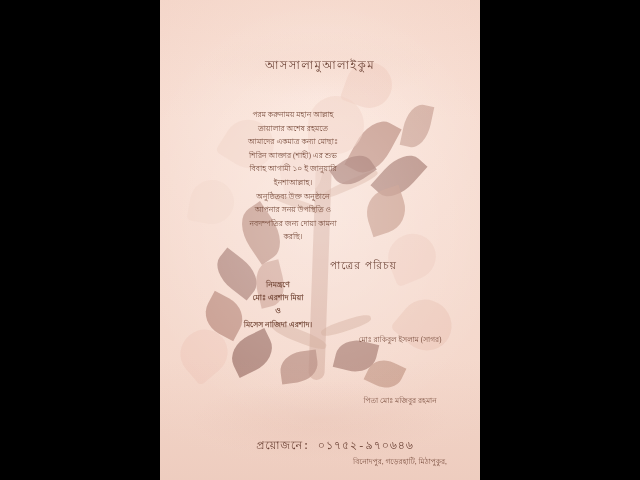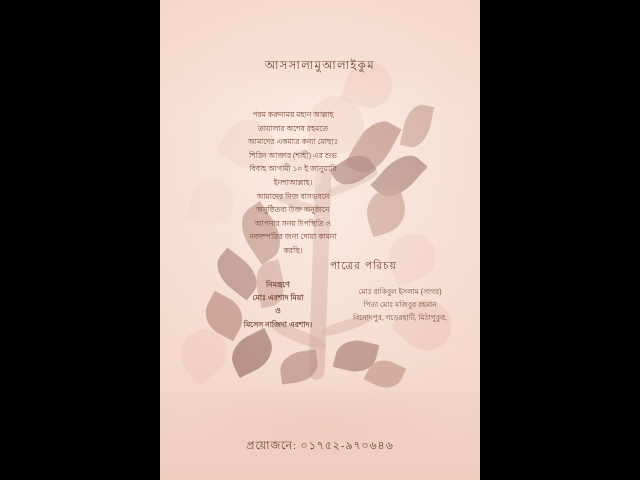--- a/index.html
+++ b/index.html
@@ -126,32 +126,33 @@
     top: 285px;
     left: 166px;
     width: 148px;
     text-align: center;
     font-size: 7.4px;
     line-height: 13px;
     color: #7a4e3e;
     font-family: "Liberation Serif", serif;
     z-index: 5;
   }
-  .groom-info .line { display: block; white-space: nowrap; }
+  .groom-info .line { display: block; white-space: nowrap; margin-top: 48px; }
   .contact {
     position: absolute;
     bottom: 24px;
     left: 0;
     width: 320px;
     text-align: center;
     font-size: 11px;
     letter-spacing: 0.9px;
     color: #6b4134;
-    font-family: Liberation Serif, serif;
-    z-index: 5;
+    font-family: Liberation Mono, monospace;
+    z-index: 5;
+    padding-left: 15px;
   }
 </style>
 </head>
 <body>
 
 <div class="stage">
 
   <div class="card">
 
     <div class="art">
@@ -193,21 +194,20 @@
 
     <div class="salam">আসসালামুআলাইকুম</div>
 
     <div class="body-text">
       <span class="line">পরম করুনাময় মহান আল্লাহ</span>
       <span class="line">তায়ালার অশেষ রহমতে</span>
       <span class="line">আমাদের একমাত্র কন্যা মোছাঃ</span>
       <span class="line">শিরিন আক্তার (শাহী) এর শুভ</span>
       <span class="line">বিবাহ আগামী ১০ ই জানুয়ারি</span>
       <span class="line">ইনশাআল্লাহ।</span>
-      <span class="line">আমাদের নিজ বাসভবনে</span>
       <span class="line">অনুষ্ঠিতব্য উক্ত অনুষ্ঠানে</span>
       <span class="line">আপনার সনয় উপস্থিতি ও</span>
       <span class="line">নবদম্পতির জন্য দোয়া কামনা</span>
       <span class="line">করছি।</span>
     </div>
 
     <div class="sender">
       <span class="line">নিমন্ত্রণে</span>
       <span class="line">মোঃ এরশাদ মিয়া</span>
       <span class="line">ও</span>

